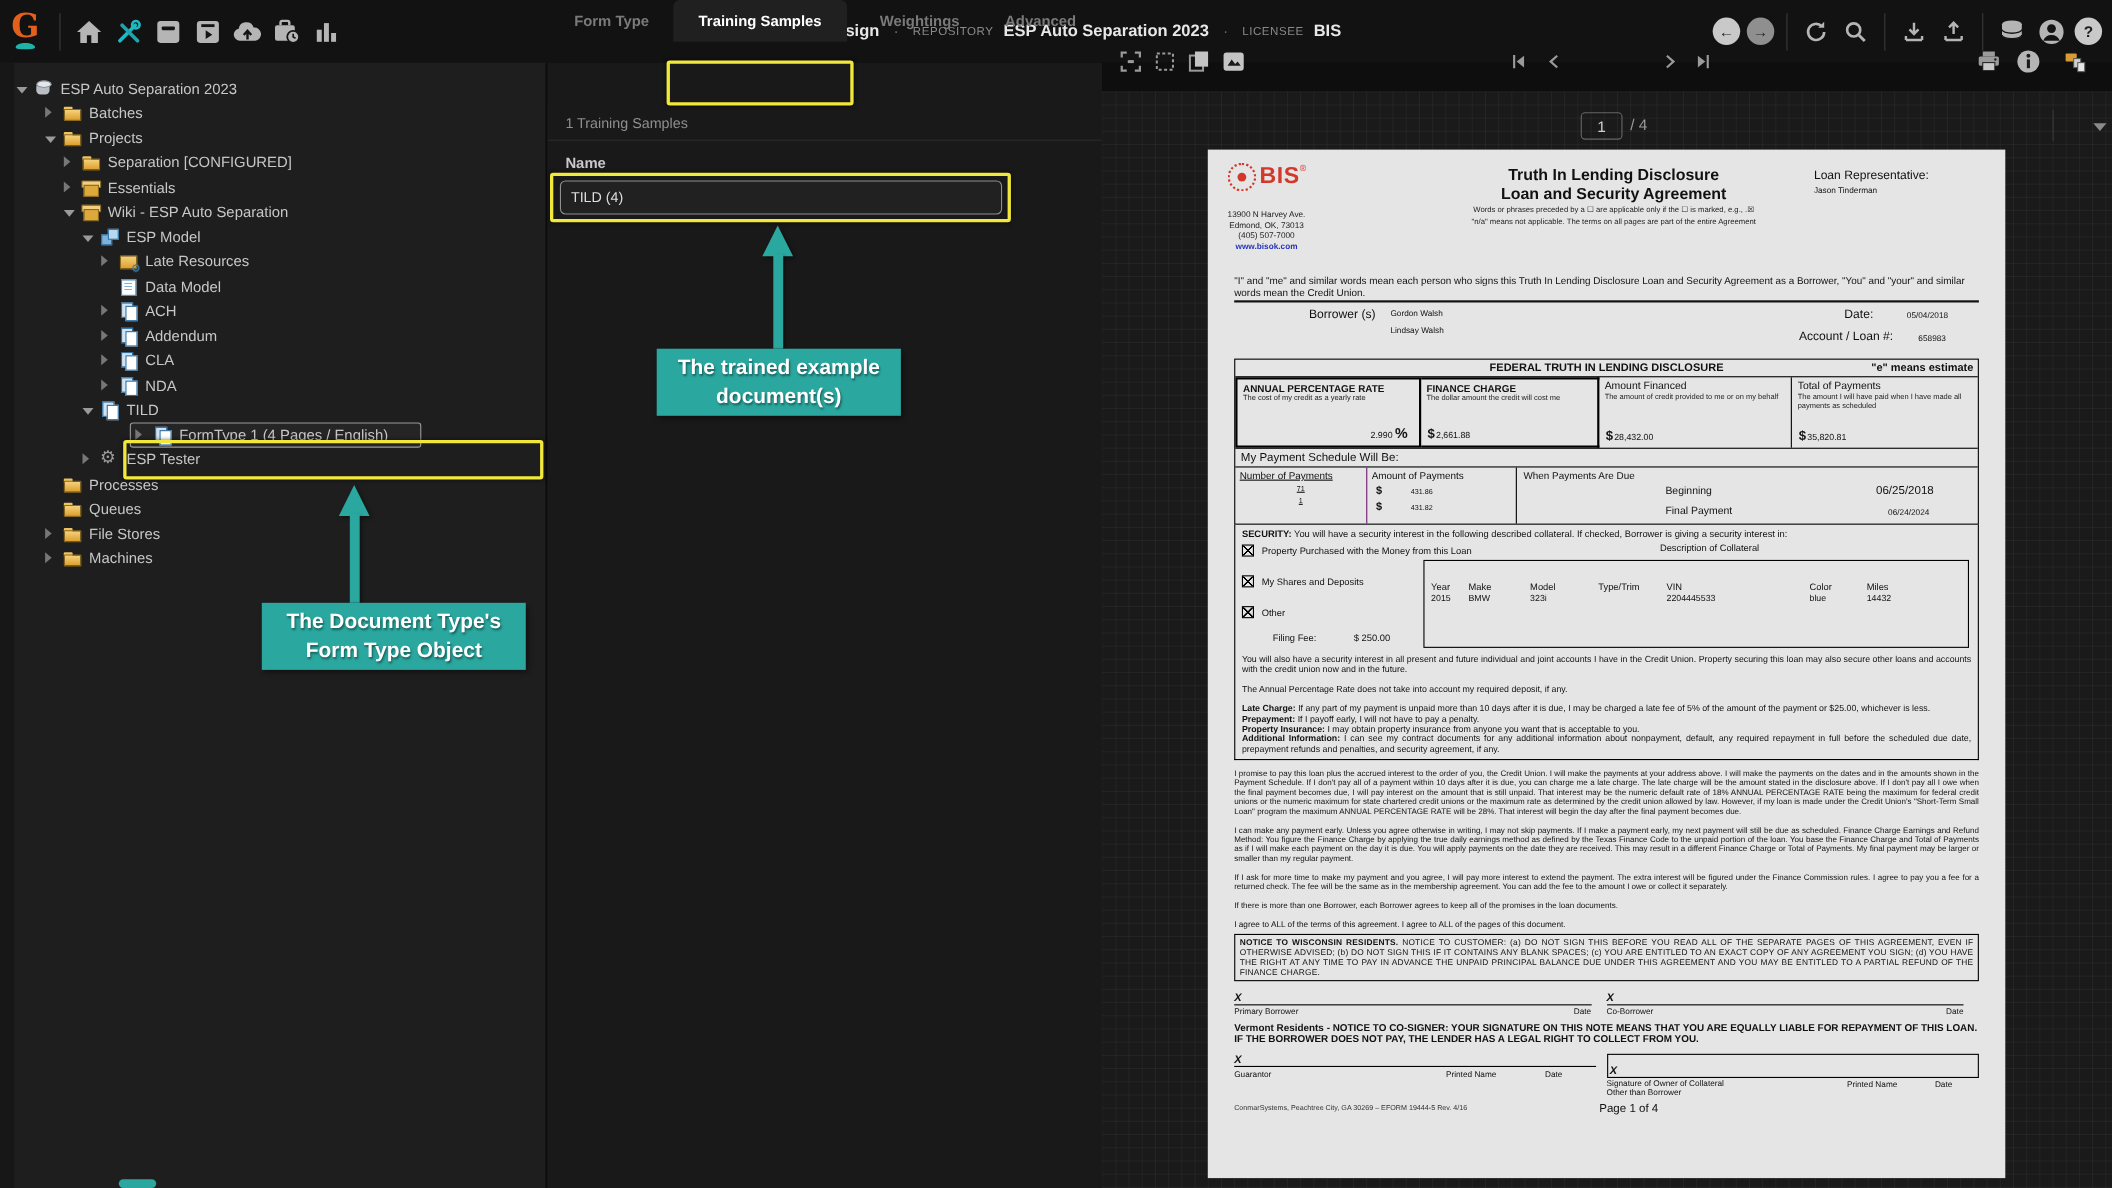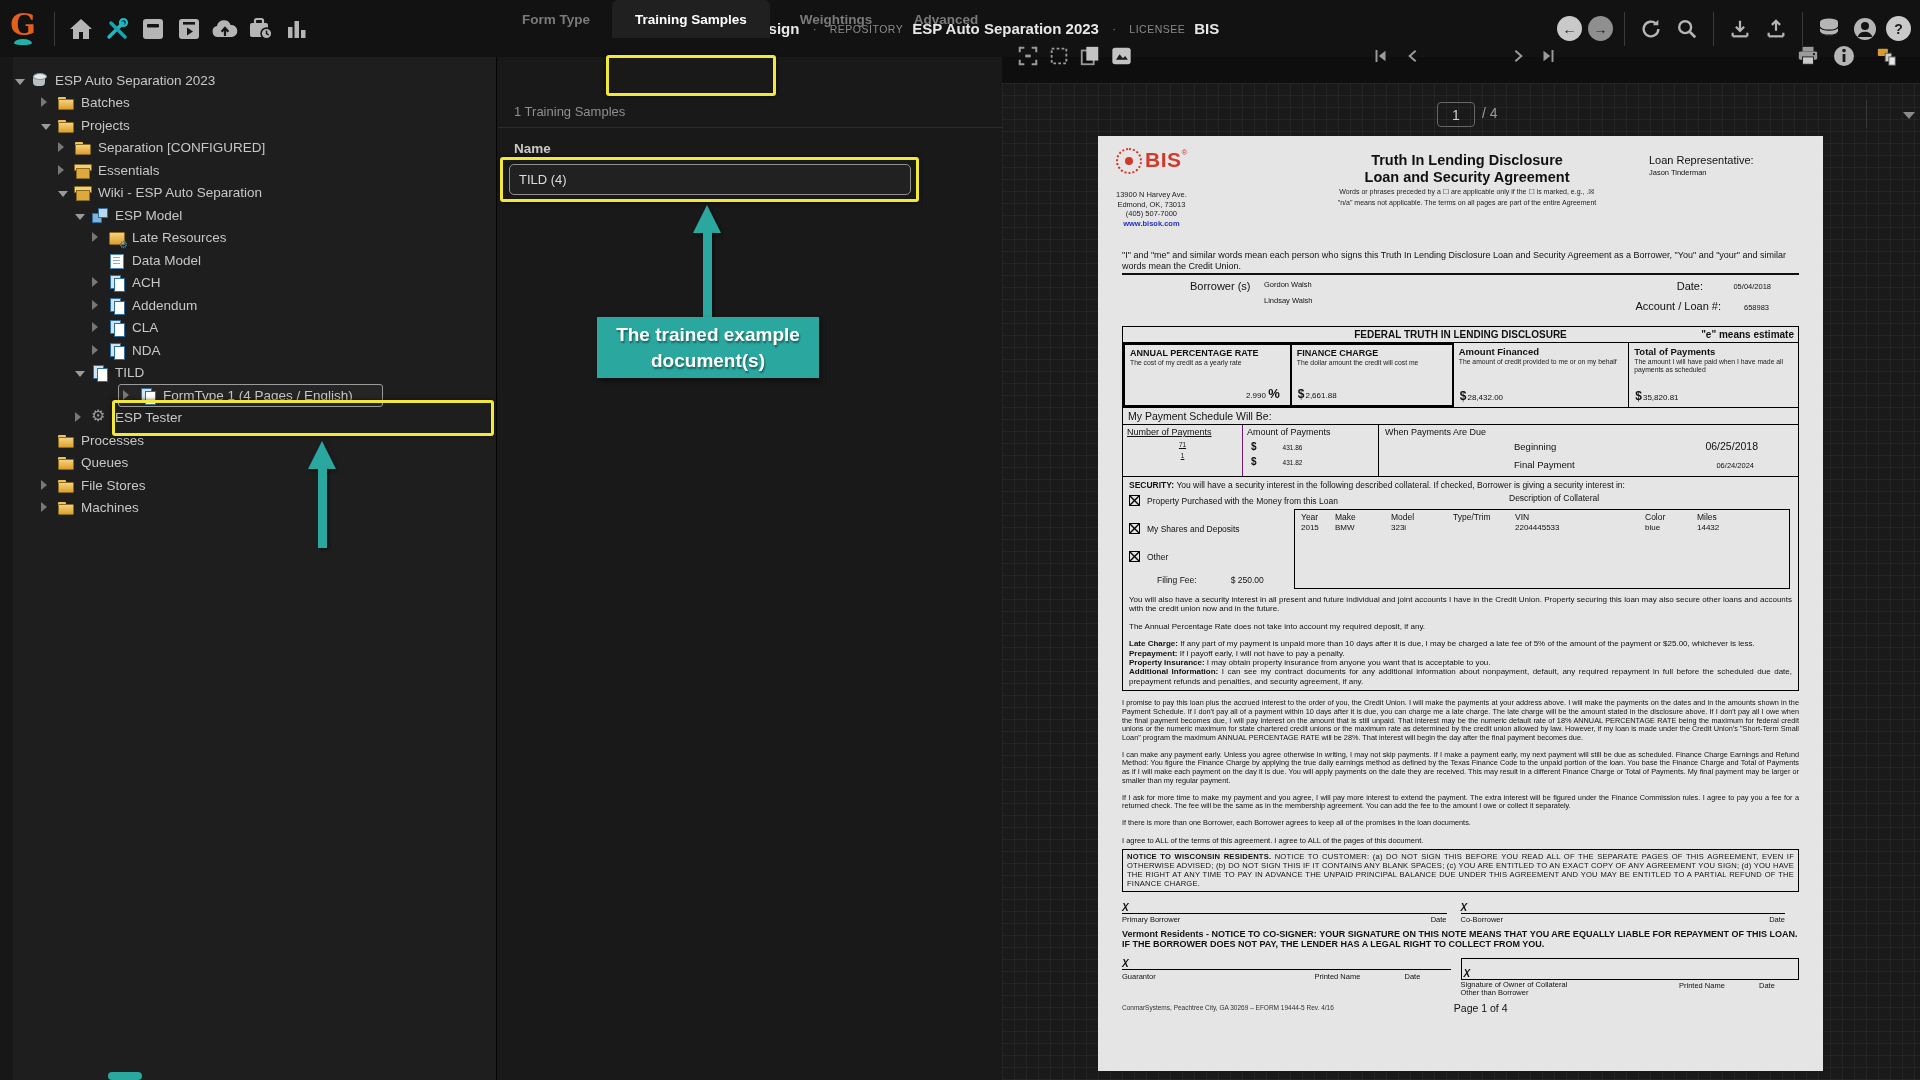--- a/index.html
+++ b/index.html
@@ -110,21 +110,21 @@
   #ftil { border:1.5px solid #000; margin-top:4px; }
   #ftil-head { position:relative; padding:2px 4px; text-align:center; font-size:10px; font-weight:bold; }
   #ftil-est { position:absolute; right:4px; top:2px; font-size:10px; font-weight:bold; }
   #ftil-cols { display:flex; border-top:1px solid #000; }
   .fcol { padding:3px 5px 6px 5px; min-height:64px; position:relative; }
   .fcol.c1 { width:25%; border:2px solid #000; }
   .fcol.c2 { width:24%; border:2px solid #000; border-left:none; }
   .fcol.c3 { width:26%; border-right:1px solid #000; }
   .fcol.c4 { width:25%; }
   .fcol .tt { font-size:9px; font-weight:bold; }
-  .fcol.c3 .tt, .fcol.c4 .tt { font-size:9.5px; font-weight:bold; }
+  .fcol.c3 .tt, .fcol.c4 .tt { font-size:9.5px; font-weight:normal; }
   .fcol .dd { font-size:6.8px; line-height:7.8px; margin-top:1px; color:#222; }
   .fcol .vv { position:absolute; bottom:4px; left:6px; font-size:8px; }
   .fcol .vv .dollar { font-size:12px; font-weight:bold; margin-right:1px; }
   .fcol.c1 .vv { left:auto; right:10px; }
   .fcol .pct { font-size:13px; font-weight:bold; }
   #sched-title { border-top:1px solid #000; padding:2px 5px; font-size:10.5px; }
   #sched { display:flex; border-top:1px solid #000; min-height:52px; }
   .scol1 { width:120px; border-right:1px solid #701a75; padding:2px 4px;text-decoration:underline; }
   .scol2 { width:136px; border-right:1px solid #000; padding:2px 4px; }
   .scol3 { flex:1; padding:2px 6px; position:relative; }
@@ -141,21 +141,21 @@
   #sec-line1 { font-size:8.5px; }
   b { font-weight:bold; }
   #sec-grid { position:relative; margin-top:3px; height:96px; }
   .chkrow { position:absolute; left:0; display:flex; align-items:center; }
   .chk { width:11px; height:11px; border:1.5px solid #000; margin-right:7px; flex:none;
     background:linear-gradient(45deg, transparent 43%, #000 46% 54%, transparent 57%),
                linear-gradient(-45deg, transparent 43%, #000 46% 54%, transparent 57%); }
   .chkrow span { font-size:8.5px; }
   #collat-lbl { position:absolute; left:380px; top:0; font-size:8.5px; }
   #collat-box { position:absolute; left:165px; top:16px; right:2px; height:80px; border:1px solid #000; padding:2px 6px; }
-  .cb-head { display:flex; font-size:8.5px; }
+  .cb-head { display:flex; font-size:8.5px;margin-top:16px; }
   .cb-vals { display:flex; font-size:8px; margin-top:1px; }
   .cw1{width:34px;} .cw2{width:56px;} .cw3{width:62px;} .cw4{width:62px;} .cw5{width:130px;} .cw6{width:52px;} .cw7{width:40px;}
   #filing { position:absolute; left:28px; top:82px; font-size:8.5px; }
   #filing .fv { margin-left:34px; }
   .secp { font-size:8px; line-height:9.4px; margin-top:6px; text-align:justify; }
   .secp2 { font-size:8px; line-height:9.4px; margin-top:8px; }
   .terms { font-size:8px; line-height:9.4px; margin-top:8px; text-align:justify; }
   .terms div { margin-top:0px; }
 
   .bodyp { font-size:7.3px; line-height:8.7px; text-align:justify; margin-top:8px; color:#111; }
@@ -431,20 +431,24 @@
   <div class="ybox" style="left:112px; top:400px; width:382px; height:36px;"></div>
 
   <div class="arrow-head" style="left:693px; top:205px;"></div>
   <div class="arrow-shaft" style="left:703px; top:231px; width:9px; height:86px;"></div>
   <div class="note" style="left:597px; top:317px; width:222px; height:61px;">
     <span>The trained example</span>
     <span>document(s)</span>
   </div>
   <div class="arrow-head" style="left:308px; top:441px;"></div>
   <div class="arrow-shaft" style="left:318px; top:467px; width:9px; height:81px;"></div>
+  <div class="note" style="left:238px; top:548px; width:240px; height:61px;">
+    <span>The Document Type's</span>
+    <span>Form Type Object</span>
+  </div>
 
   <div id="viewer">
     <div id="viewer-grid"></div>
 
     <div id="page">
       <div id="doc-head">
         <div id="bis-logo">
           <div id="bis-burst"></div>
           <div><span id="bis-name">BIS</span><span id="bis-reg">®</span></div>
         </div>

